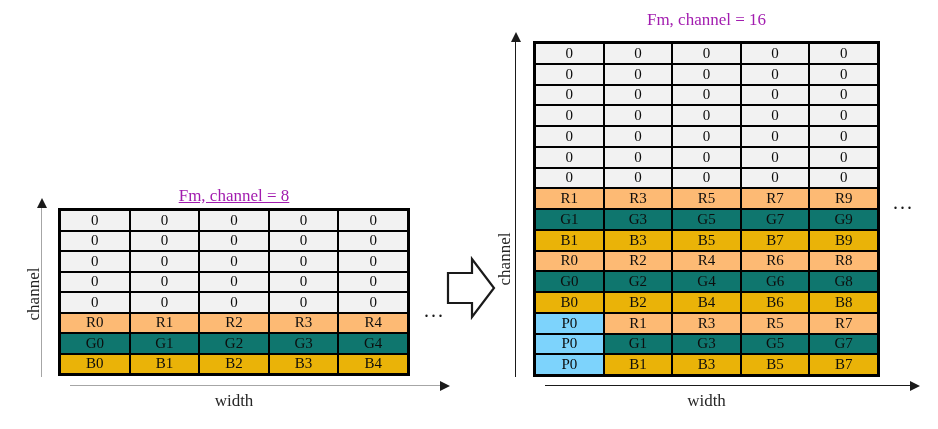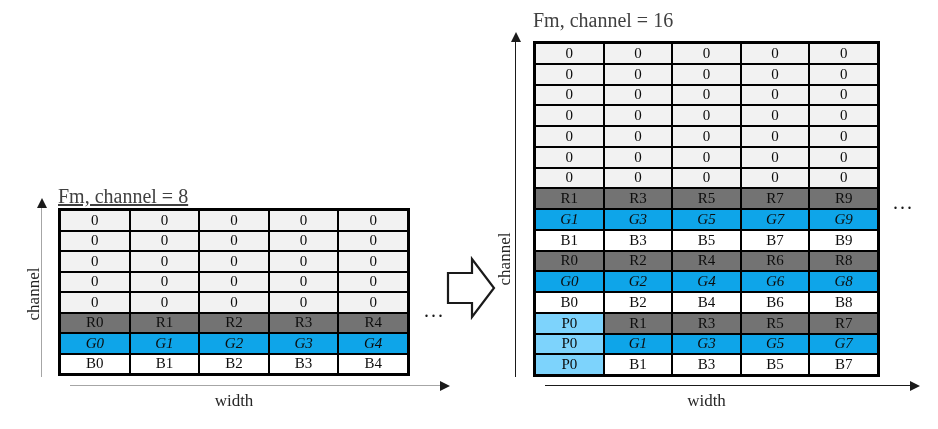--- a/index.html
+++ b/index.html
@@ -14,24 +14,25 @@
     overflow: hidden;
     font-family: "Liberation Serif", "DejaVu Serif", serif;
     color: #000000;
   }
 
   
   .panel { position: absolute; }
 
   .fm-title {
     position: absolute;
-    font-size: 20px;
+    text-align: center;
+    font-size: 17px;
     line-height: 20px;
     white-space: nowrap;
-    color: #404040;
+    color: #a21caf;
   }
 
   
   .grid {
     position: absolute;
     display: grid;
     border: 2px solid #000000;
     box-sizing: border-box;
     background: #000;
     gap: 0;
@@ -43,23 +44,23 @@
     align-items: center;
     justify-content: center;
     font-size: 15px;
     line-height: 1;
     color: #0d0d0d;
     background: #f2f2f2;
     overflow: hidden;
   }
   .cell.zero  { background: #f2f2f2; }
   .cell.pad   { background: #7dd3fc; }
-  .cell.red   { background: #737373; }
-  .cell.green { background: #0ea5e9; font-style: italic; }
-  .cell.blue  { background: #ffffff; }
+  .cell.red   { background: #fdba74; }
+  .cell.green { background: #0f766e; }
+  .cell.blue  { background: #eab308; }
 
   
   .axis-v {
     position: absolute;
     width: 0;
     border-left: 1.5px solid #a6a6a6;
   }
   .axis-v.dark { border-left-color: #1a1a1a; }
   .axis-v .head {
     position: absolute;

